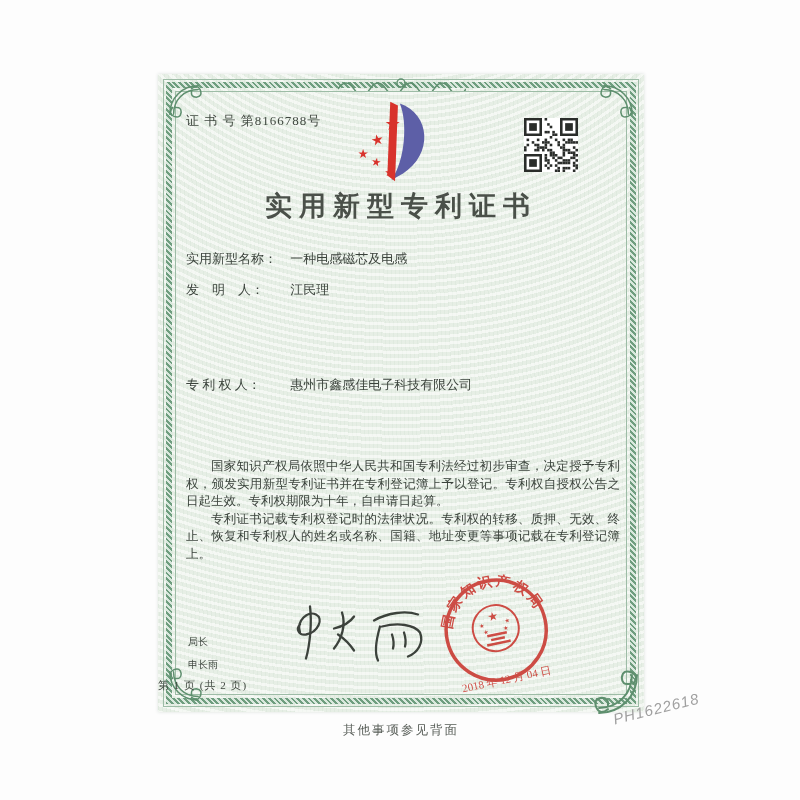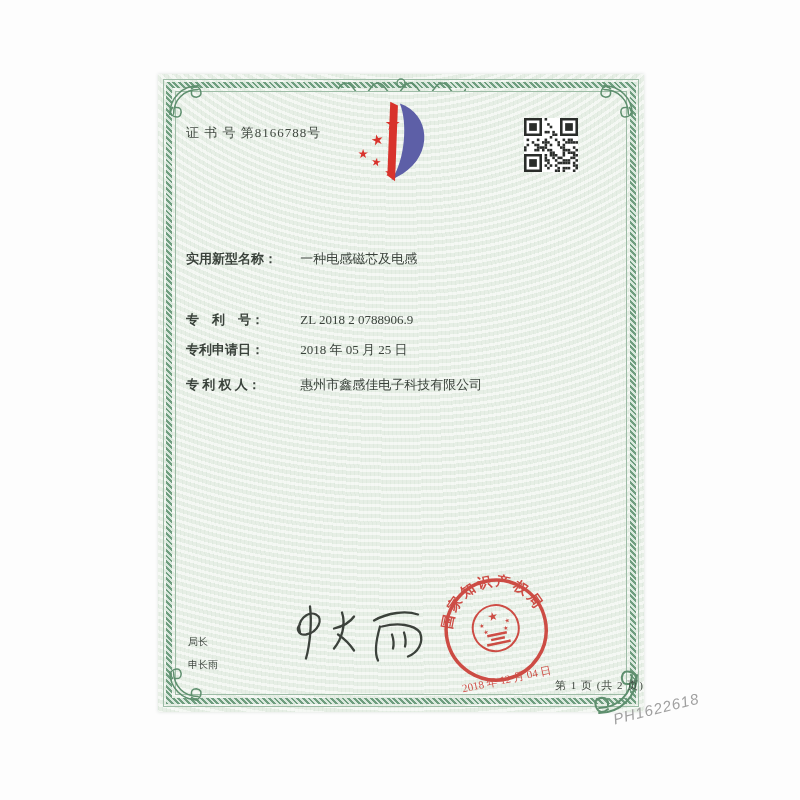--- a/index.html
+++ b/index.html
@@ -25,47 +25,47 @@
   .frame-inner { position:absolute; inset:17px; border:1px solid #9dbca6; pointer-events:none; }
 
   .corner { position:absolute; width:36px; height:36px; color:#5e8f6e; }
   .corner.tl { left:8px;  top:8px; }
   .corner.tr { right:8px; top:8px;  transform:scaleX(-1); }
   .corner.bl { left:8px;  bottom:8px; transform:scaleY(-1); }
   .corner.br { right:2px; bottom:-6px; width:48px; height:48px; transform:scale(-1,-1); }
   .crest { position:absolute; left:50%; top:1px; transform:translateX(-50%); width:130px; height:16px; color:#5e8f6e; }
 
   
-  .cert-no { position:absolute; left:28px; top:50px; font-size:13px; color:#3f473f; letter-spacing:1px; }
+  .cert-no { position:absolute; left:28px; top:38px; font-size:13px; color:#3f473f; letter-spacing:1px; }
   .logo { position:absolute; left:190px; top:24px; width:96px; height:88px; }
   .qr { position:absolute; left:366px; top:44px; width:54px; height:54px; }
   .title { position:absolute; left:0; top:114px; width:100%; text-align:center;
            font-size:27px; font-weight:700; letter-spacing:7px; color:#4a5049; }
 
   
   .row { position:absolute; left:28px; right:24px; font-size:13px; color:#3a423b; white-space:nowrap; }
-  .row .lbl { display:inline-block; min-width:97px;font-weight:bold; }
-  .row .val { margin-left:14px; }
+  .row .lbl { display:inline-block; min-width:97px; }
+  .row .val { margin-left:4px; }
   .grant2 { position:absolute; left:252px; top:0; }
   .grant2 .lbl { min-width:0; }
 
   
   .body-text { position:absolute; left:28px; top:384px; width:434px; }
   .body-text p { font-size:12.5px; line-height:17.5px; text-align:justify; text-indent:2em; color:#3a423b; }
 
   
   .director { position:absolute; left:30px; top:556px; font-size:10px; line-height:23px; color:#3a423b; }
   .signature { position:absolute; left:118px; top:522px; width:175px; height:80px; }
 
   
   .seal { position:absolute; left:275px; top:496px; width:128px; height:128px;
           transform:rotate(-12deg); opacity:.88; }
 
   
-  .page-no { position:absolute; left:0; top:604px; width:100%; text-align:right;
+  .page-no { position:absolute; left:0; top:604px; width:100%; text-align:left;
              font-size:11px; color:#3f473f; letter-spacing:1px; }
   .footnote { position:absolute; left:158px; top:722px; width:486px; text-align:center;
               font-size:12.5px; color:#565c56; letter-spacing:2px; }
   .pencil-note { position:absolute; left:612px; top:700px; transform:rotate(-14deg);
                  font-size:15px; font-style:italic; color:#a0a0a0; letter-spacing:1px;
                  font-family:"Liberation Sans","DejaVu Sans",sans-serif; }
 
   svg { display:block; }
 </style>
 </head>
@@ -226,38 +226,39 @@
       <g fill="#2a2d2a">
         <path d="M0,0h28v28h-28z M4,4v20h20v-20z" fill-rule="evenodd"></path>
           <rect x="8" y="8" width="12" height="12"></rect>
         <path d="M56,0h28v28h-28z M60,4v20h20v-20z" fill-rule="evenodd"></path>
           <rect x="64" y="8" width="12" height="12"></rect>
         <path d="M0,56h28v28h-28z M4,60v20h20v-20z" fill-rule="evenodd"></path>
           <rect x="8" y="64" width="12" height="12"></rect>
       </g>
     </svg>
 
+    <div class="title">实用新型专利证书</div>
 
     <div class="row" style="top:176px">
       <span class="lbl">实用新型名称：</span>
       <span class="val">一种电感磁芯及电感</span>
     </div>
-    <div class="row" style="top:237px">
-      <span class="lbl">专　利　号：</span>
-      <span class="val">ZL 2018 2 0788906.9</span>
-    </div>
-    <div class="row" style="top:267px">
-      <span class="lbl">专利申请日：</span>
-      <span class="val">2018 年 05 月 25 日</span>
+    <div class="row" style="top:207px">
+      <span class="lbl">发　明　人：</span>
+      <span class="val">江民理</span>
     </div>
     <div class="row" style="top:302px">
       <span class="lbl">专 利 权 人：</span>
       <span class="val">惠州市鑫感佳电子科技有限公司</span>
     </div>
 
+    <div class="body-text">
+      <p>国家知识产权局依照中华人民共和国专利法经过初步审查，决定授予专利权，颁发实用新型专利证书并在专利登记簿上予以登记。专利权自授权公告之日起生效。专利权期限为十年，自申请日起算。</p>
+      <p>专利证书记载专利权登记时的法律状况。专利权的转移、质押、无效、终止、恢复和专利权人的姓名或名称、国籍、地址变更等事项记载在专利登记簿上。</p>
+    </div>
 
     <div class="director">
       <div>局长</div>
       <div>申长雨</div>
     </div>
 
     <svg class="signature" viewBox="0 0 175 75" fill="none" stroke="#3c423c" stroke-width="2.3" stroke-linecap="round">
       <path d="M24,34 C20,22 32,12 40,16 C48,20 42,34 30,36 C22,37 20,30 24,26"></path>
       <path d="M34,8 C36,24 34,46 30,60"></path>
       <path d="M66,14 C70,26 66,40 58,50"></path>
@@ -290,14 +291,15 @@
         <rect x="54" y="63" width="20" height="2.5"></rect>
         <rect x="57" y="67.5" width="14" height="2.5"></rect>
         <rect x="52" y="72" width="24" height="2.5"></rect>
       </g>
       <text x="64" y="114" text-anchor="middle" font-size="11" fill="#c9362e">2018 年 12 月 04 日</text>
     </svg>
 
     <div class="page-no">第 1 页 (共 2 页)</div>
   </div>
 
+  <div class="footnote">其他事项参见背面</div>
   <div class="pencil-note">PH1622618</div>
 </div>
 
 </body></html>

